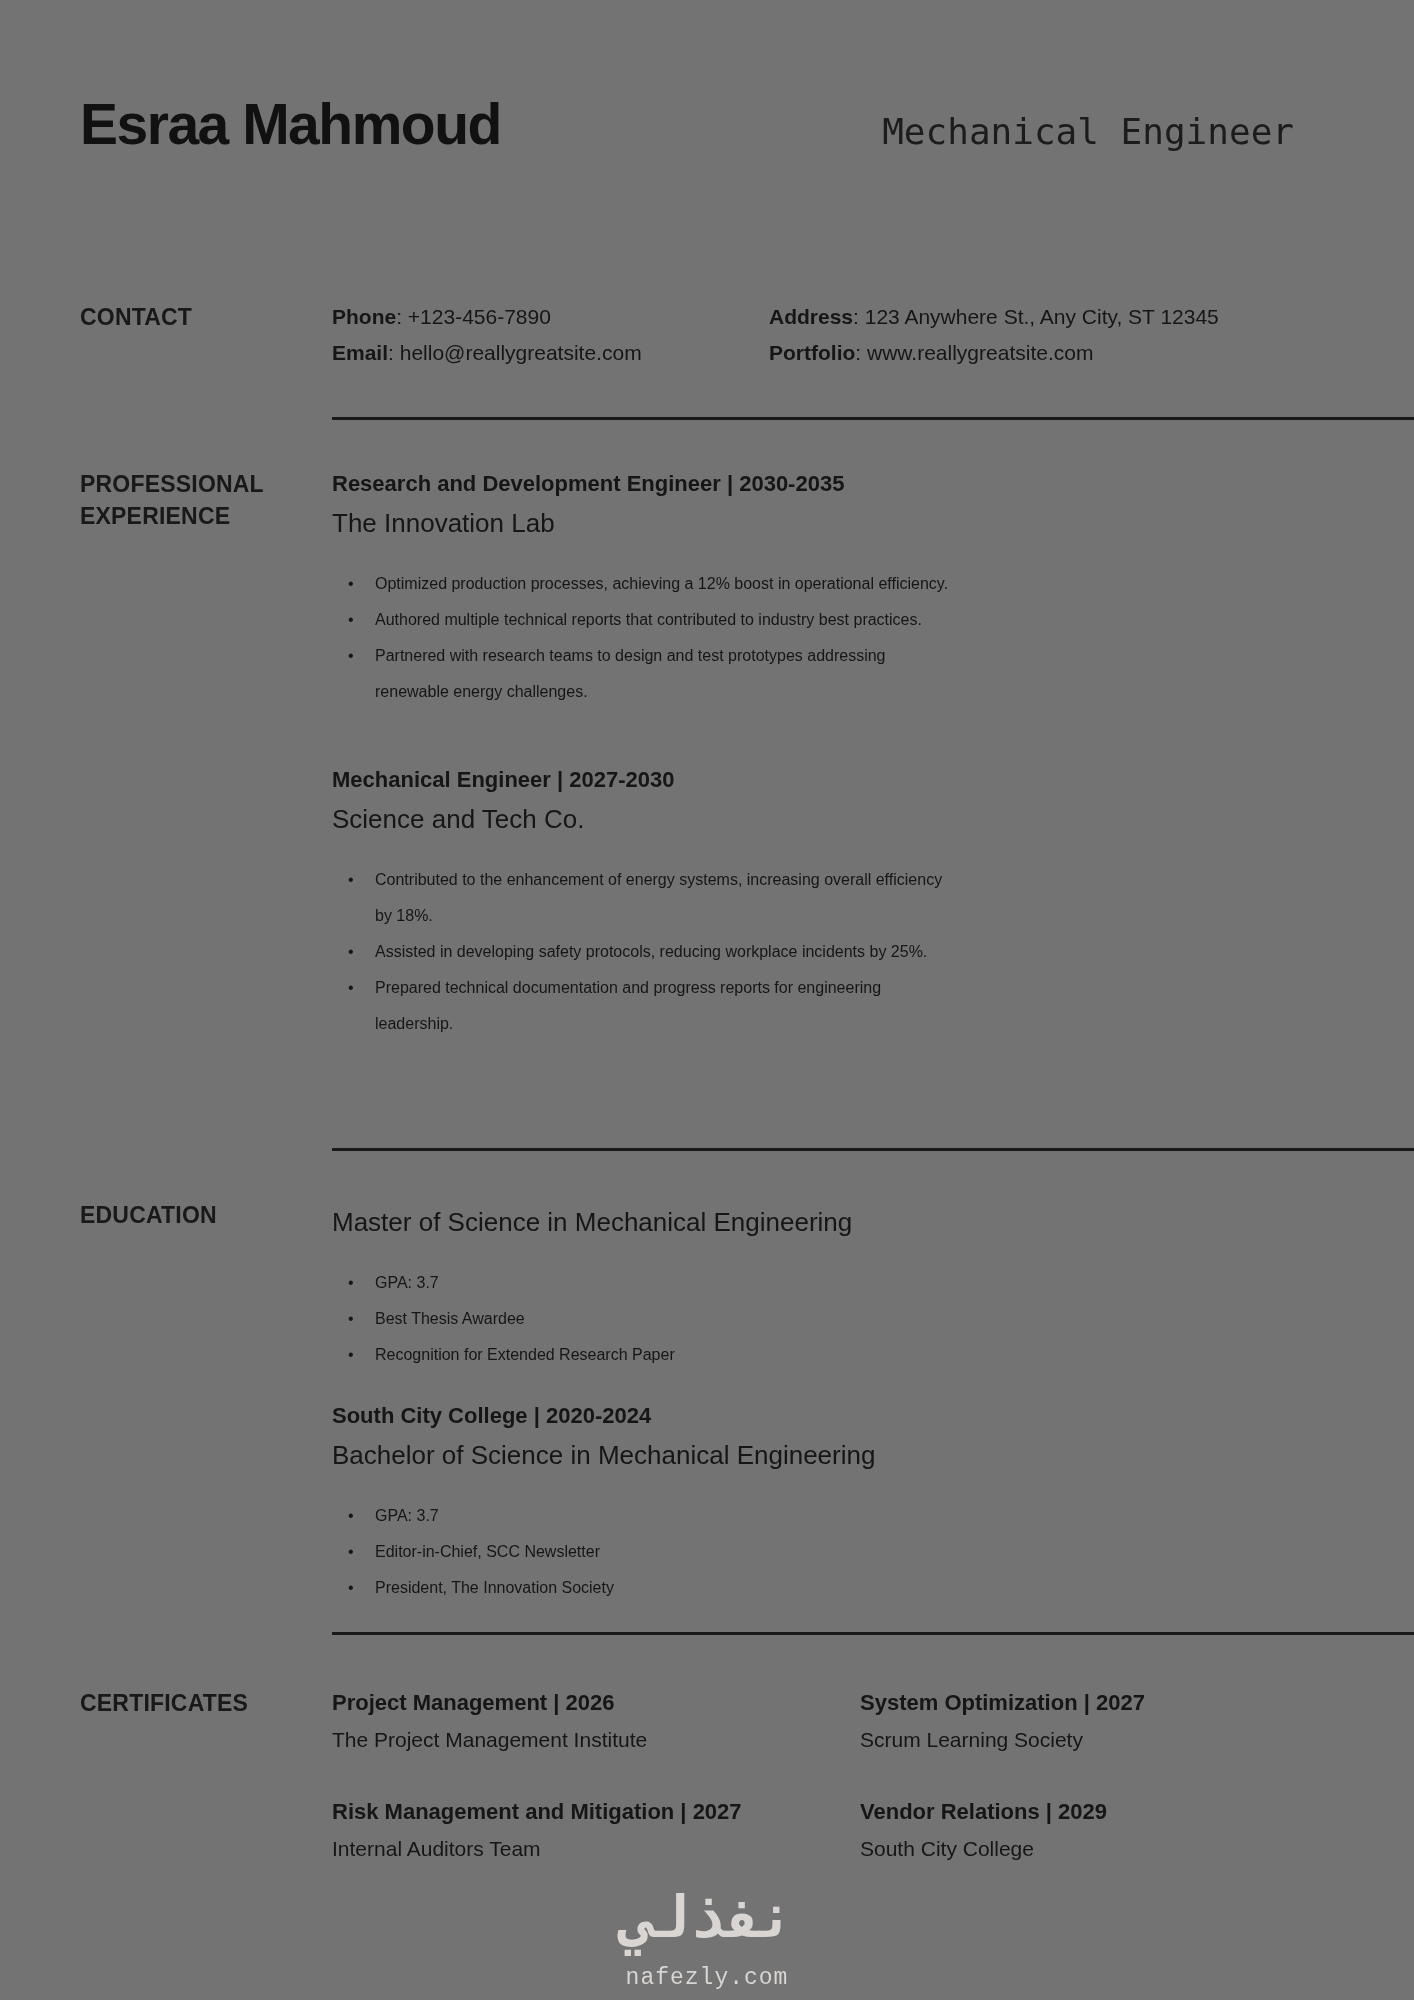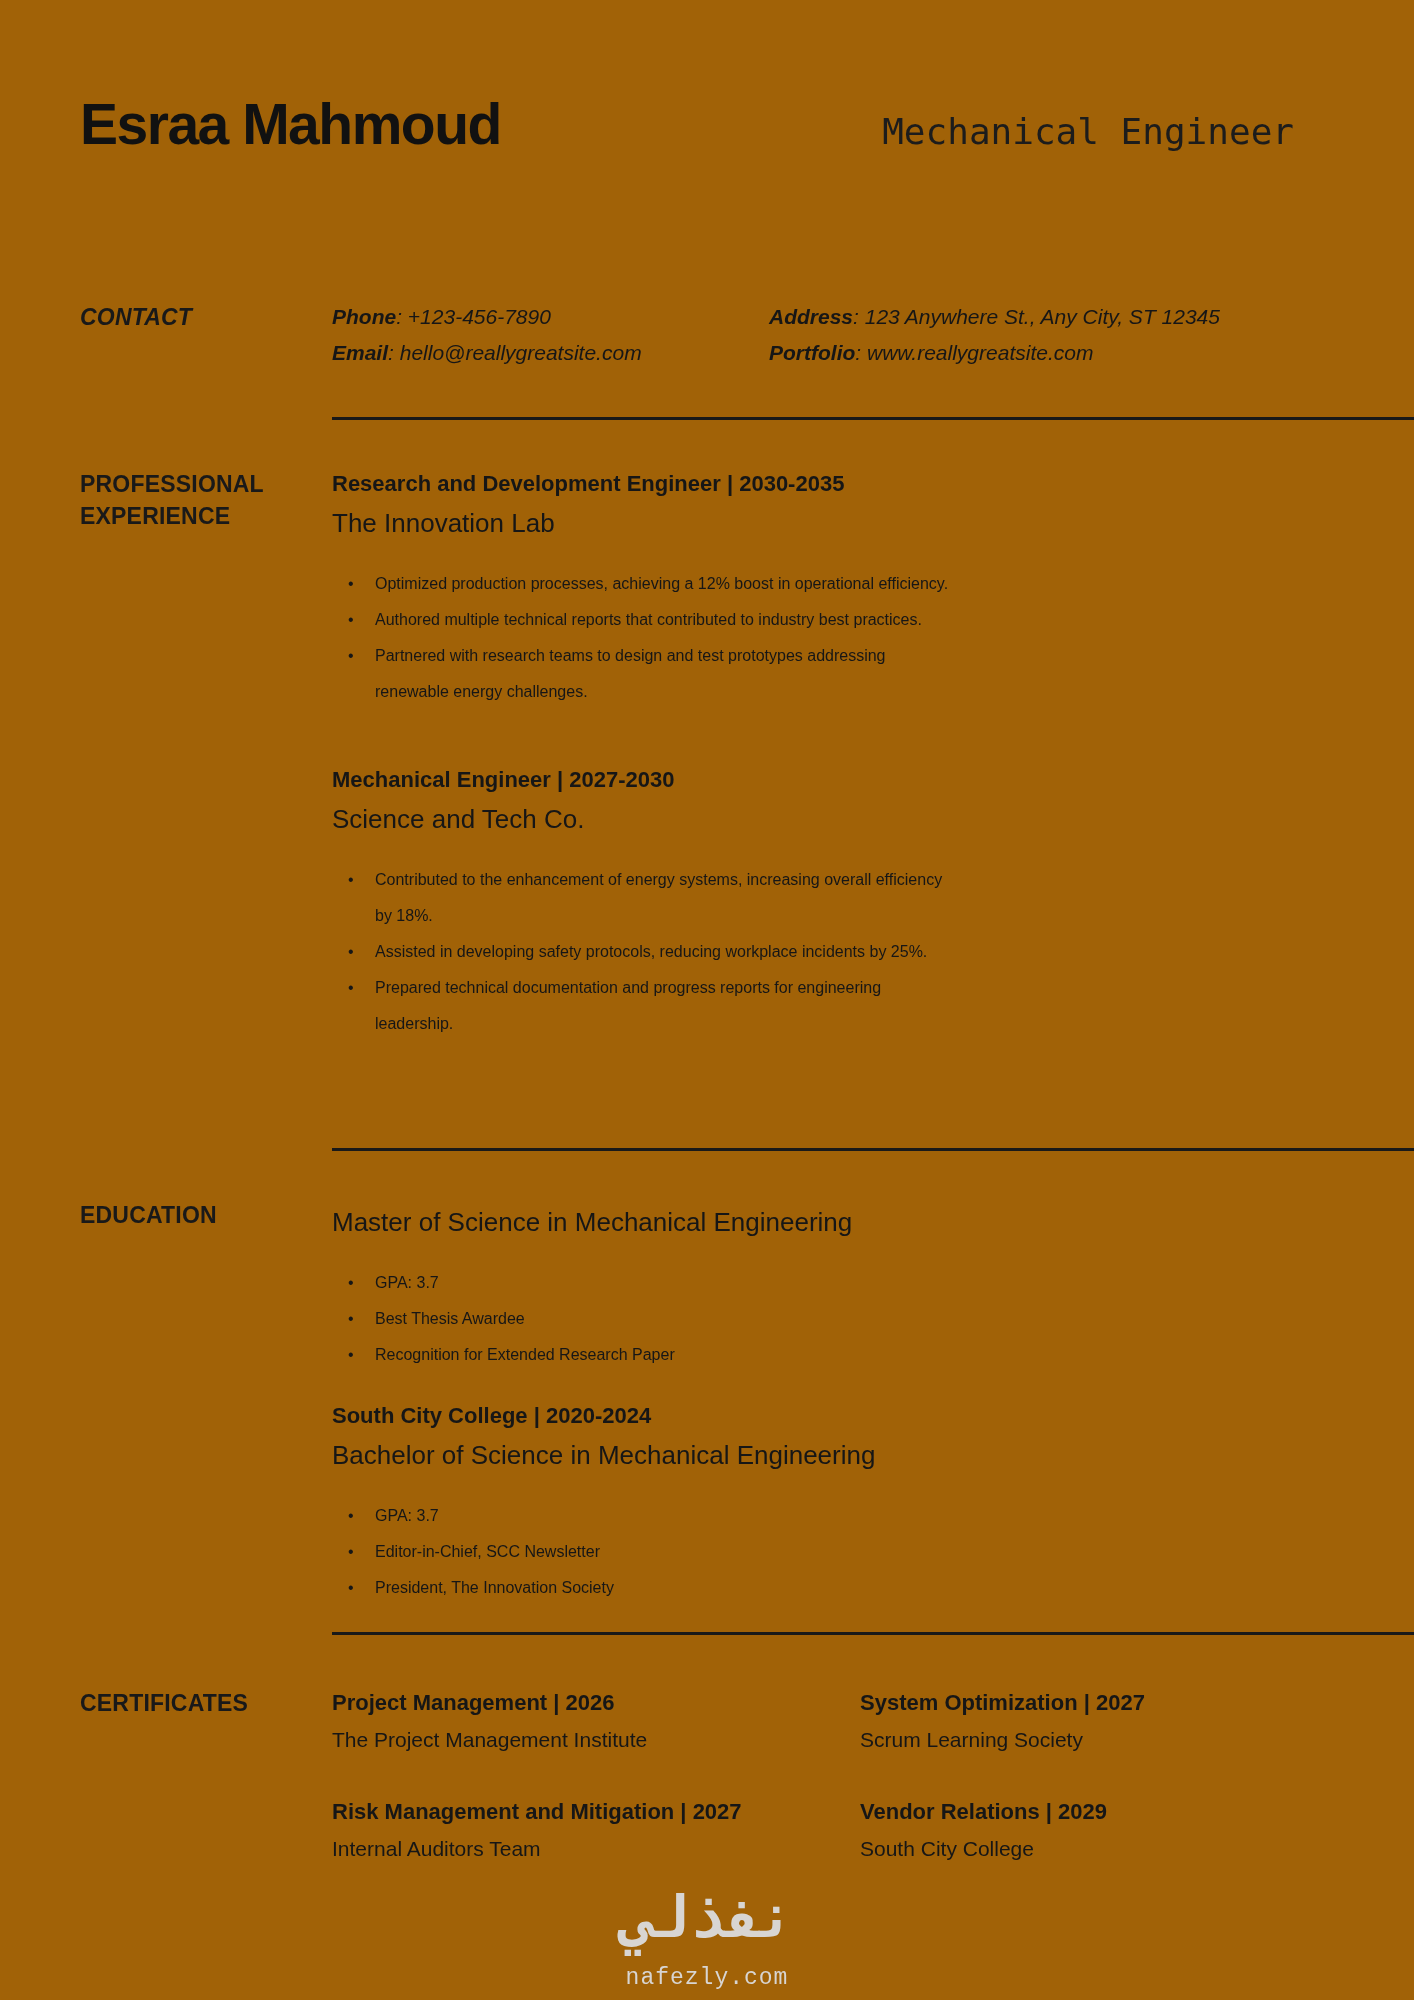--- a/index.html
+++ b/index.html
@@ -2,21 +2,21 @@
 <html><head>
 <meta charset="utf-8">
 <style>
   * { margin: 0; padding: 0; box-sizing: border-box; }
   html, body { background: #e9e8e6; }
   .page {
     position: relative;
     width: 1414px;
     height: 2000px;
     margin: 0 auto;
-    background: #a16207;
+    background: #737373;
     color: #161616;
     font-family: "Liberation Sans", sans-serif;
     overflow: hidden;
   }
   
   .header {
     display: flex;
     justify-content: space-between;
     align-items: baseline;
     padding: 96px 120px 0 80px;
@@ -49,21 +49,21 @@
     letter-spacing: 0.2px;
     color: #191919;
     padding-right: 30px;
   }
   .rule {
     height: 3px;
     background: #191919;
     margin-left: 252px;
   }
   
-  .section-contact { margin-top: 146px; font-style: italic; }
+  .section-contact { margin-top: 146px; }
   .contact-grid {
     display: grid;
     grid-template-columns: 437px 1fr;
     font-size: 21px;
     line-height: 36px;
   }
   .contact-grid .bold { font-weight: 700; }
   .rule-1 { margin-top: 46px; }
   
   .section-experience { margin-top: 48px; }

